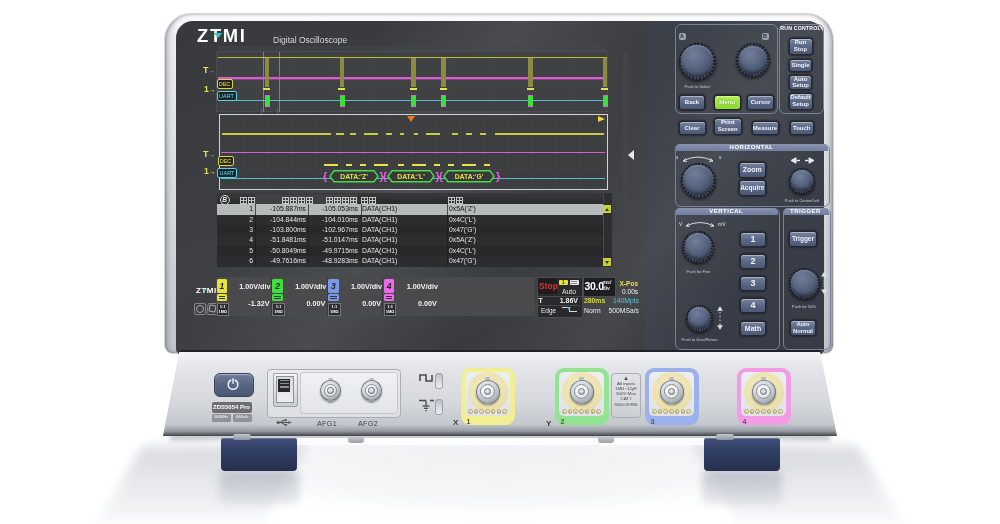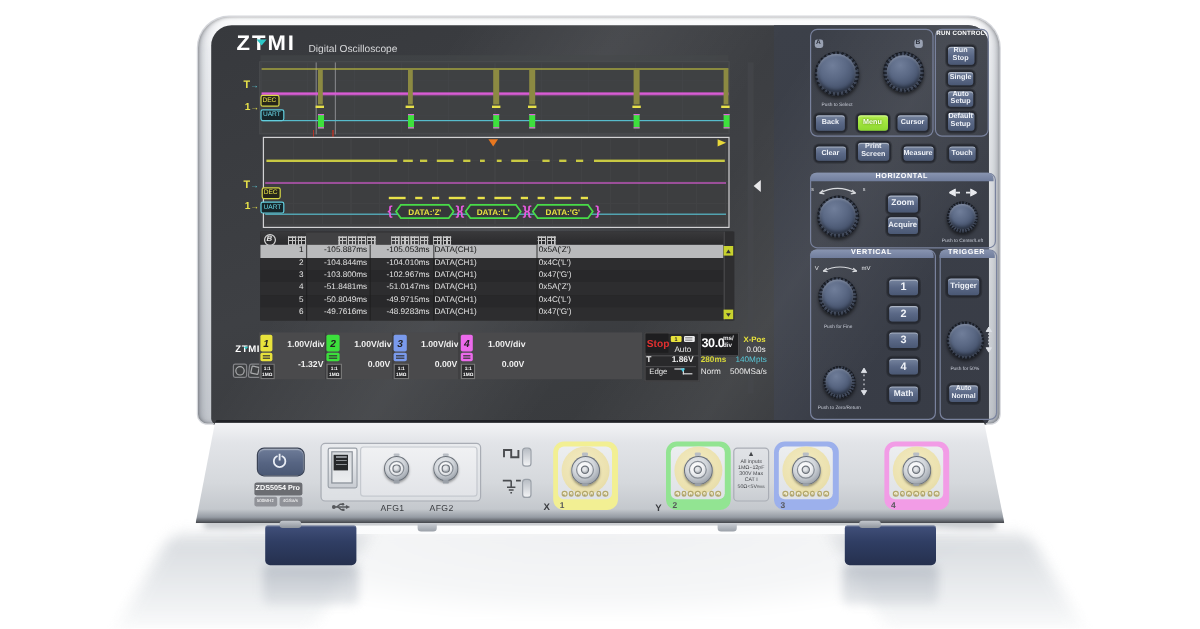--- a/index.html
+++ b/index.html
@@ -87,21 +87,21 @@
   <div class="abs" id="lowtop"></div>
   <div class="abs" id="lower"></div>
   <div class="abs foot" id="footL"></div>
   <div class="abs" style="left:233px;top:433.5px;width:18px;height:6px;border-radius:2.5px;background:linear-gradient(180deg,#c3c7cd,#8f959d);"></div>
   <div class="abs foot" id="footR"></div>
   <div class="abs" style="left:716px;top:433.5px;width:18px;height:6px;border-radius:2.5px;background:linear-gradient(180deg,#c3c7cd,#8f959d);"></div>
 
   <div id="screen">
 
     <div class="abs" style="left:197px;top:26px;color:#fff;font-size:17.5px;font-weight:bold;letter-spacing:1.6px;transform:scaleX(1.05);transform-origin:0 0;">Z<span style="position:relative;">T<span style="position:absolute;left:3.5px;top:6.5px;width:0;height:0;border-left:4px solid transparent;border-right:4px solid transparent;border-top:5px solid #2ec8c8;"></span></span>MI</div>
-    <div class="abs" style="left:257px;top:34.5px;color:#d6d7d9;font-size:8.5px;">Digital Oscilloscope</div>
+    <div class="abs" style="left:273px;top:34.5px;color:#d6d7d9;font-size:8.5px;">Digital Oscilloscope</div>
 
     <div class="abs" style="left:217px;top:46px;width:390px;height:5.5px;background:#46484b;opacity:.55;"></div>
 
     <div class="abs" id="wave1" style="left:217px;top:52px;width:390px;height:59px;box-shadow:0 0 0 1px #4a4c4f;background:#3f4143;
       background-image:repeating-linear-gradient(90deg,#424447 0 1px,transparent 1px 39px),repeating-linear-gradient(180deg,#404245 0 1px,transparent 1px 14.5px);"></div>
 
     <div class="abs" style="left:263px;top:52px;width:1px;height:60px;background:#7e7f83;"></div>
     <div class="abs" style="left:279px;top:52px;width:1px;height:60px;background:#7e7f83;"></div>
 
     <div class="abs" style="left:218px;top:56.5px;width:389px;height:1.6px;background:#bcbc3e;"></div>

